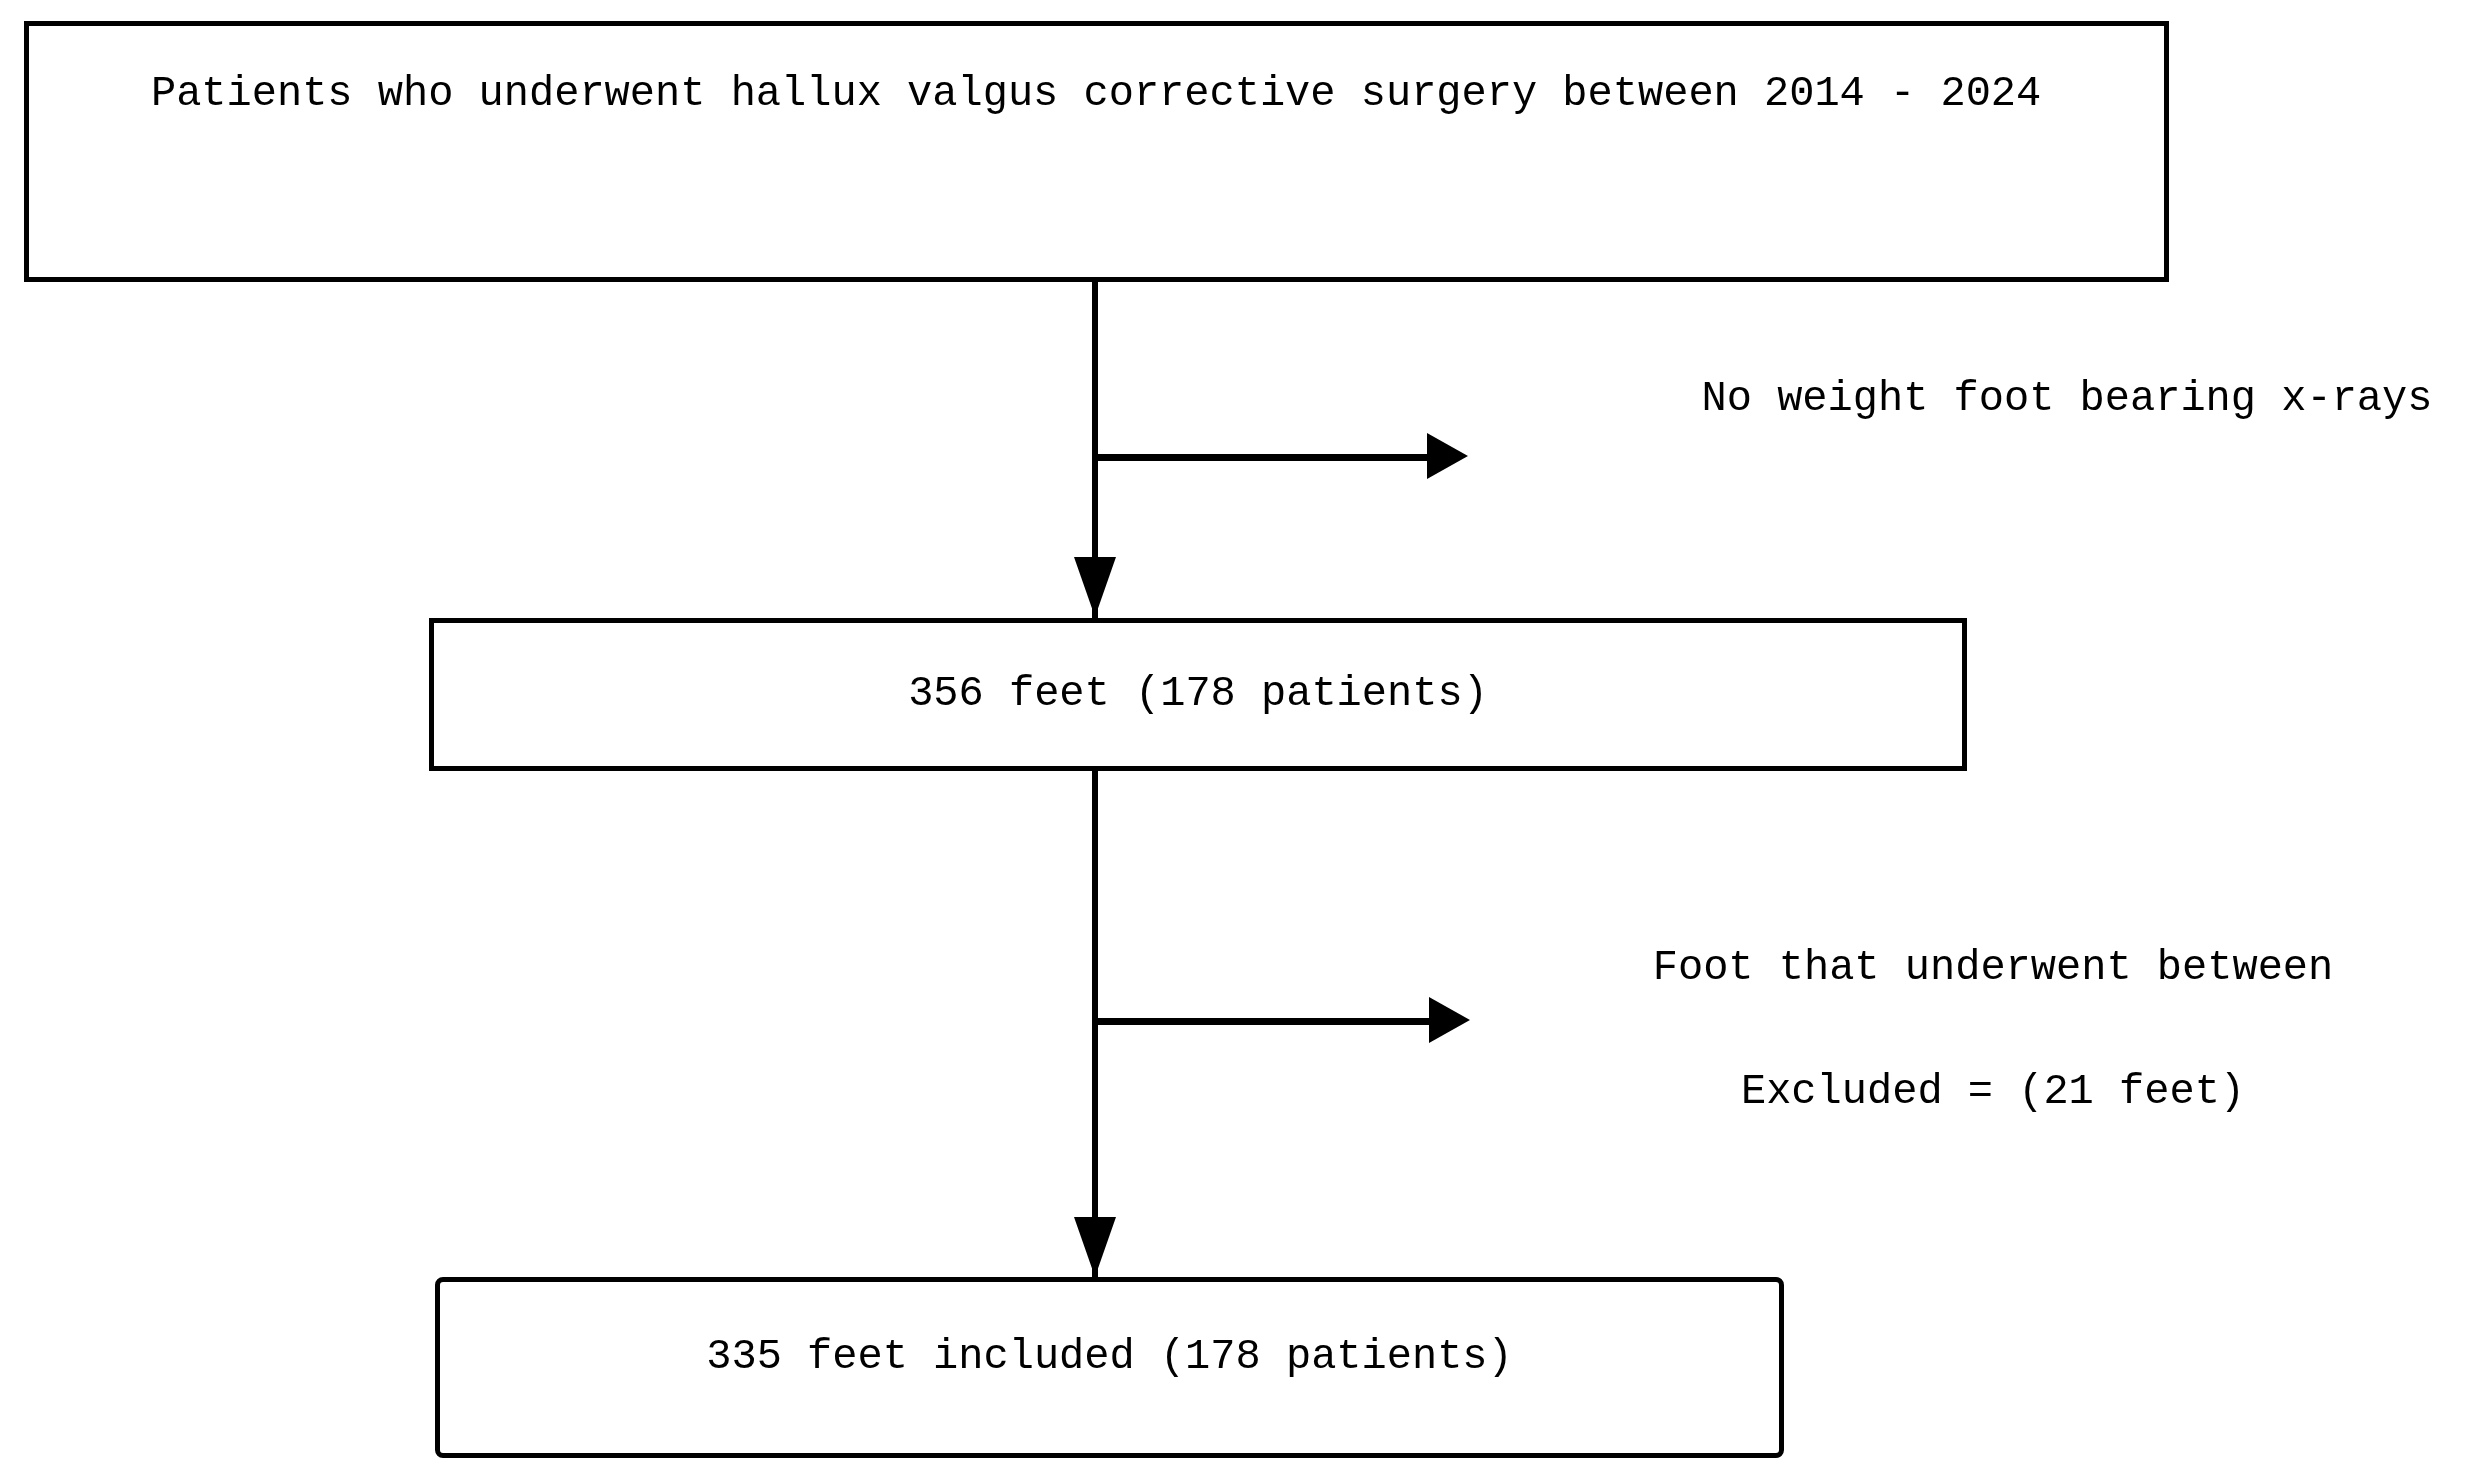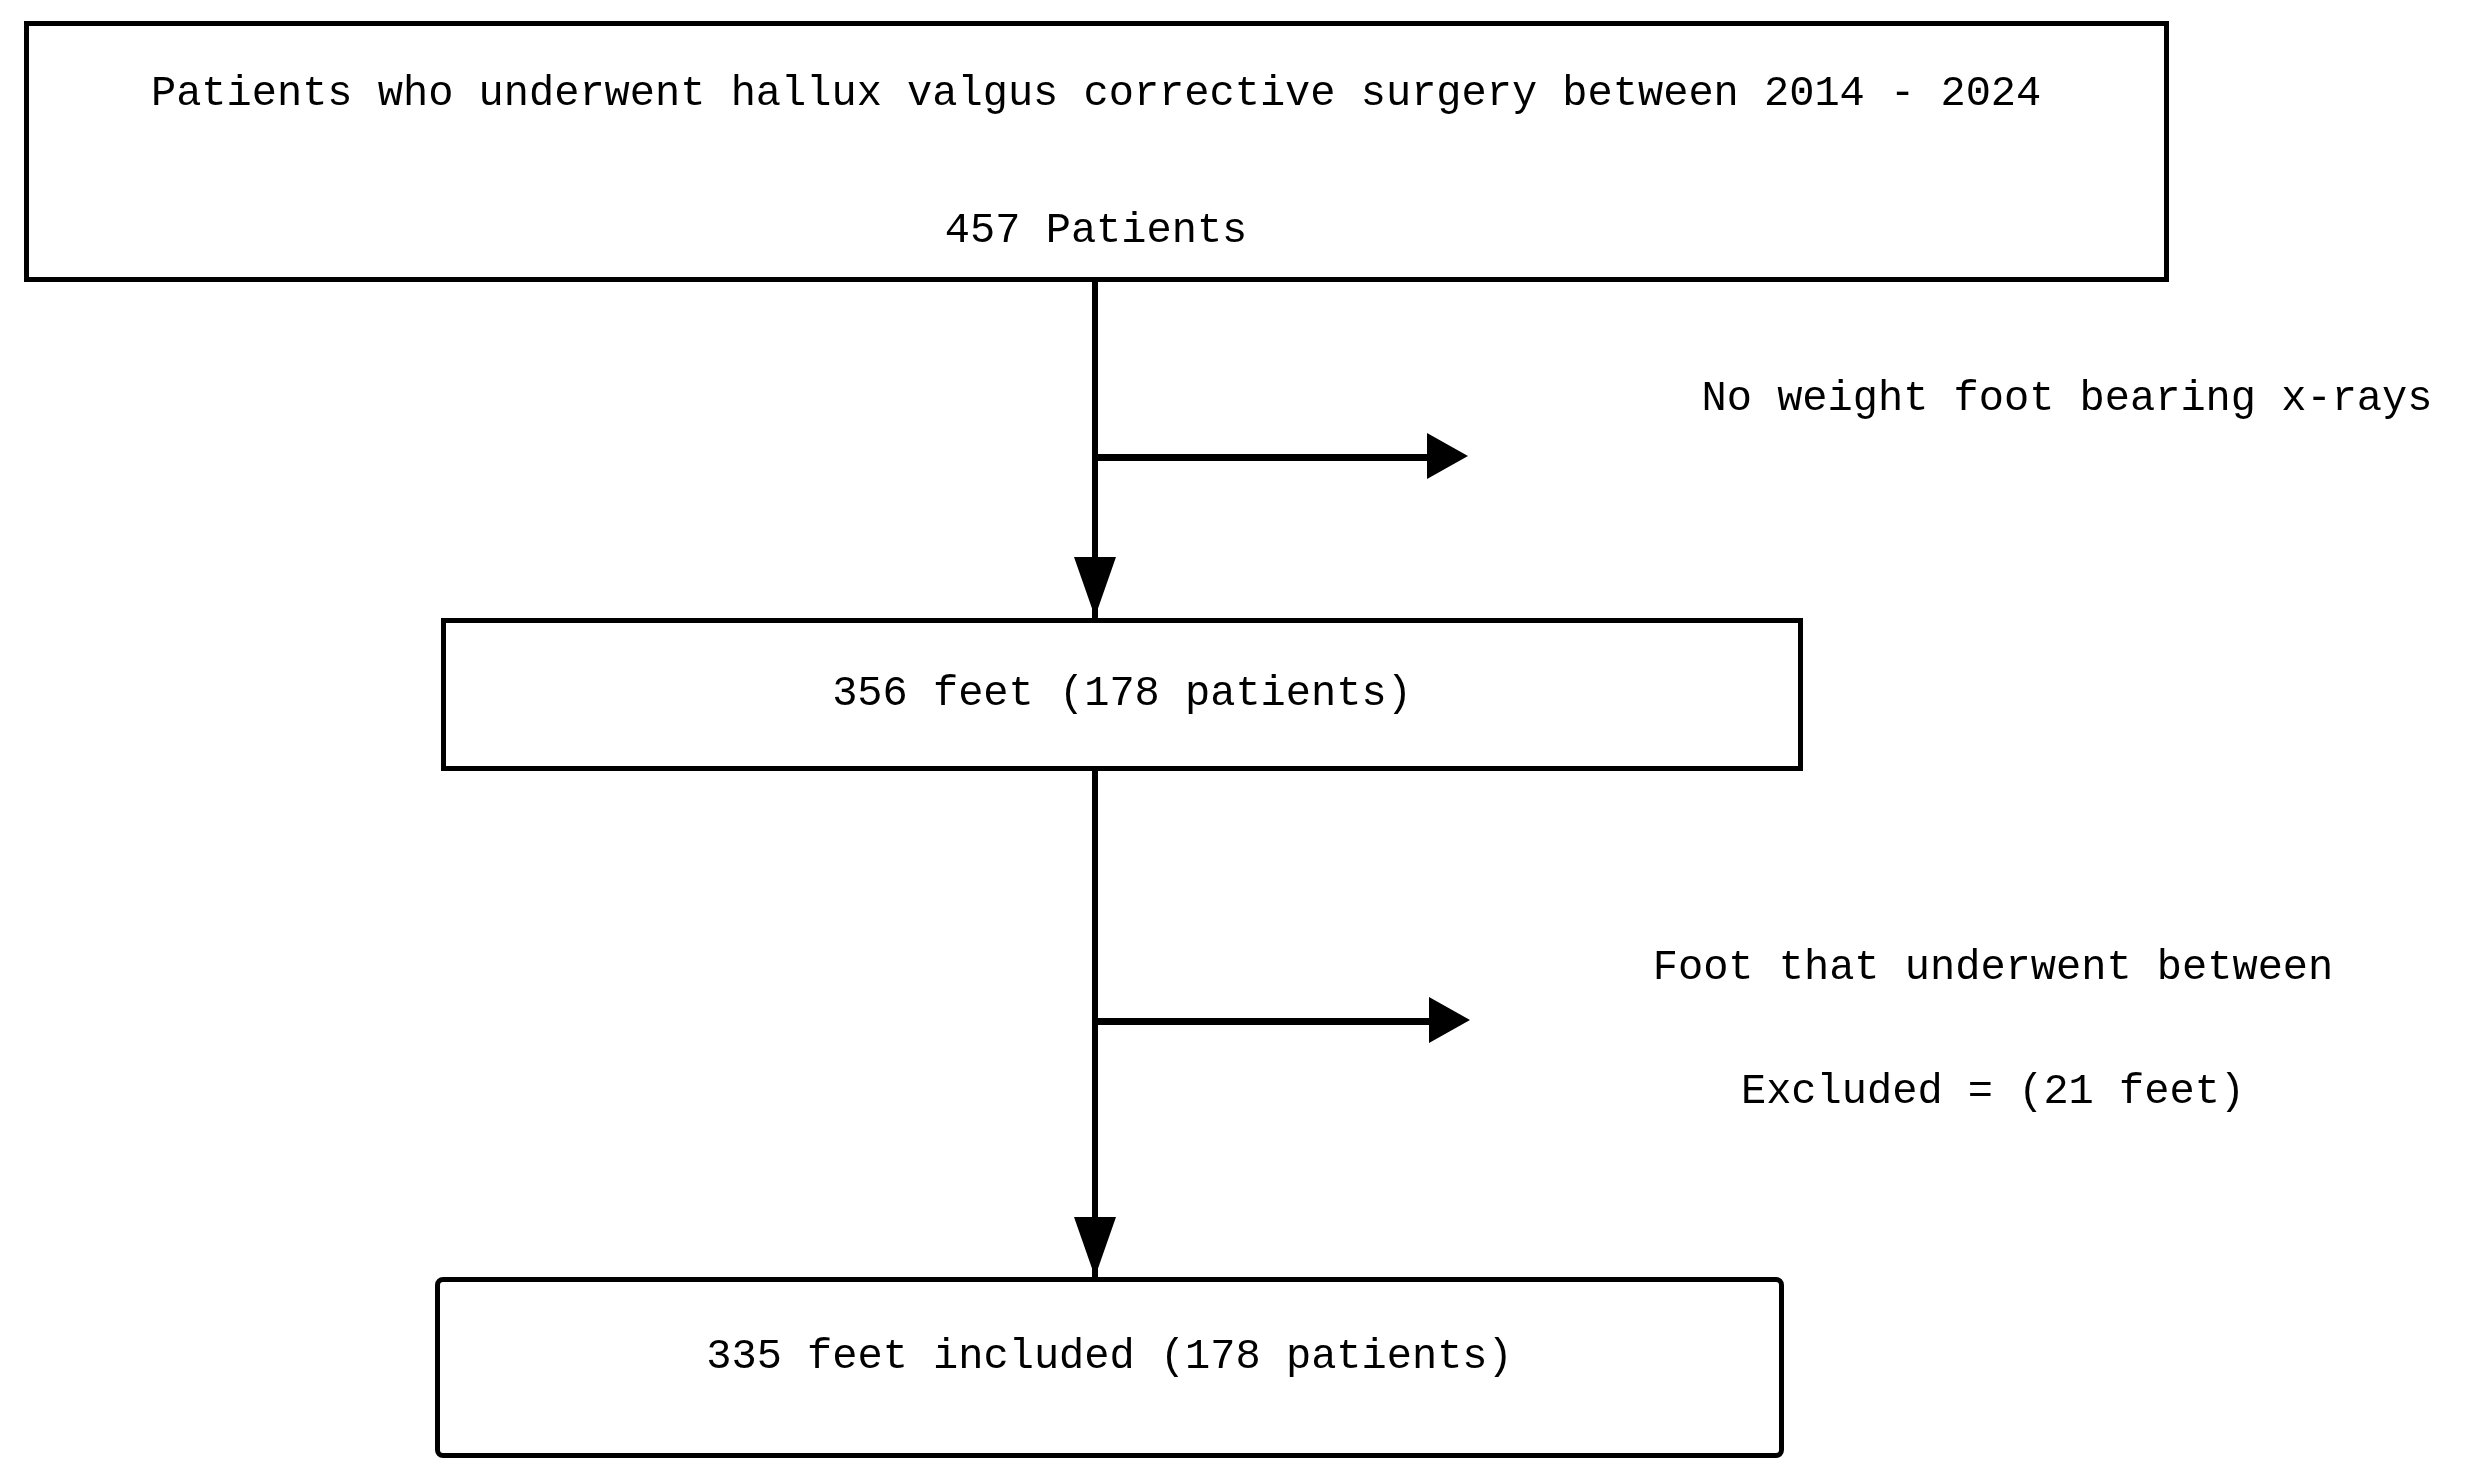--- a/index.html
+++ b/index.html
@@ -28,23 +28,22 @@
   }
   .box-top {
     left: 23.6px; top: 20.6px;
     width: 2145px; height: 261px;
     padding-top: 34px;
     gap: 68px;
     justify-content: flex-start;
   }
   .box-mid {
     left: 429px; top: 618px;
-    width: 1362px; height: 153px;
+    width: 1538px; height: 153px;
     justify-content: center;
-    margin-left: 12px;
   }
   .box-bottom {
     left: 435px; top: 1277px;
     width: 1349px; height: 181px;
     justify-content: center;
     padding-bottom: 20.6px;
     border-radius: 8px;
   }
   .txt {
     font-size: 42px;
@@ -95,21 +94,20 @@
   .excl-1 { left: 1647px; top: 365px; width: 840px; }
   .excl-2 { left: 1584px; top: 934px; width: 818px; }
 </style>
 </head>
 <body>
 
 <div class="canvas">
 
   <div class="box box-top">
     <div class="txt">Patients who underwent hallux valgus corrective surgery between 2014 - 2024</div>
-    <div class="txt">457 Patients</div>
   </div>
 
   <div class="vline vline-1"></div>
   <div class="arrowhead-down ah-down-1"></div>
 
   <div class="hline hline-1"></div>
   <div class="arrowhead-right ah-right-1"></div>
   <div class="excl-note excl-1">
     <div class="txt">No weight foot bearing x-rays</div>
   </div>

